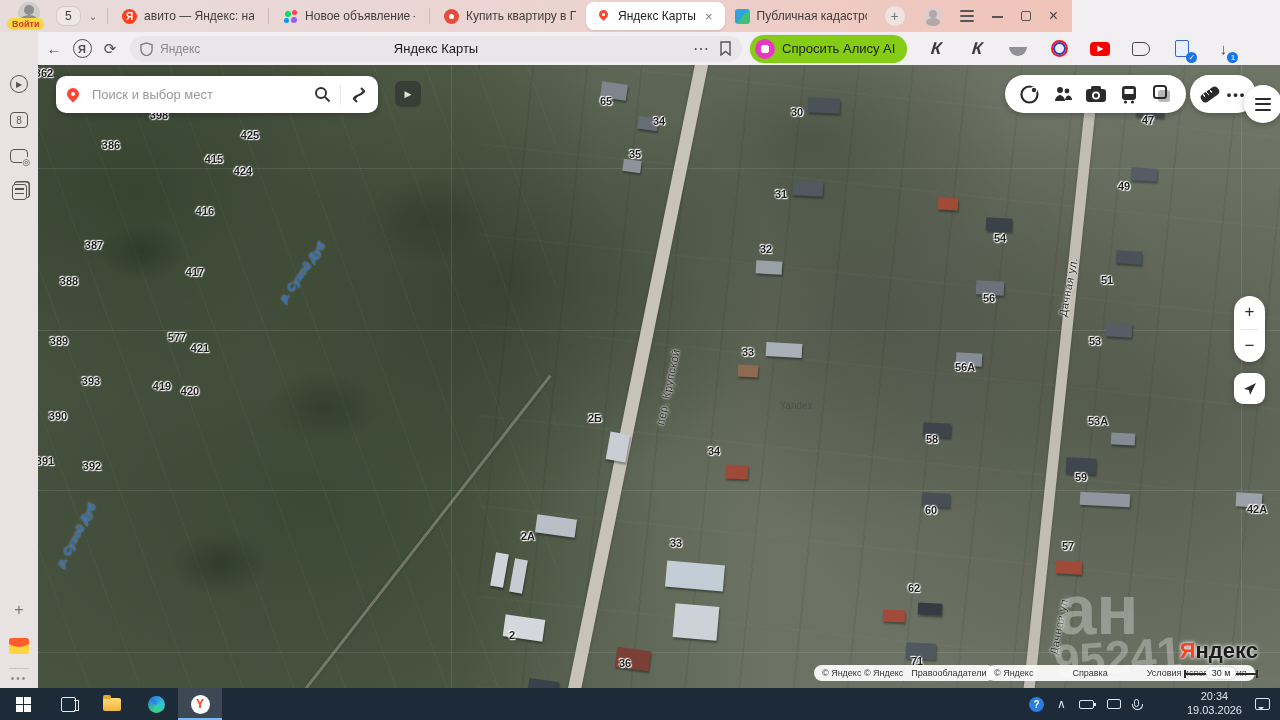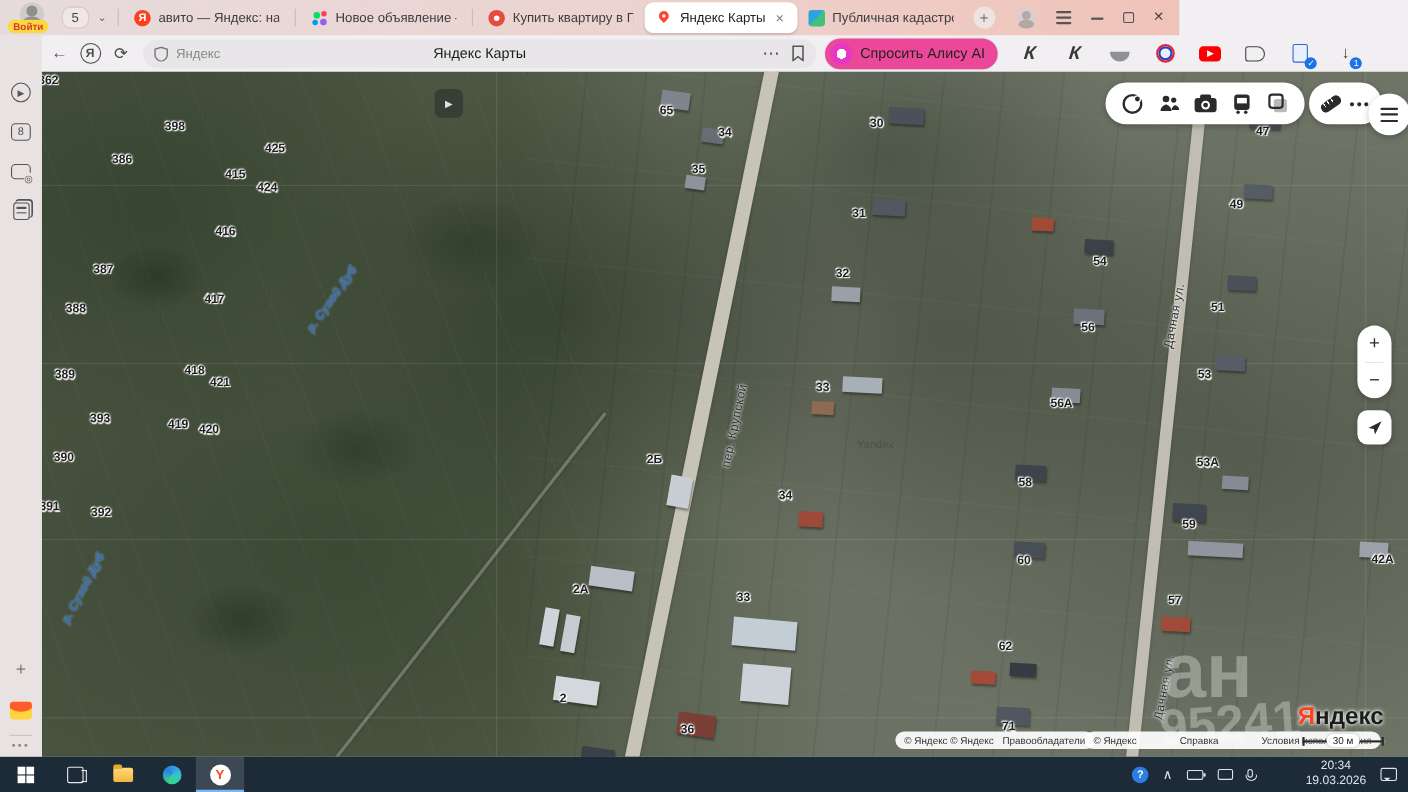--- a/index.html
+++ b/index.html
@@ -52,21 +52,21 @@
   #toolbar { position:absolute; left:38px; top:32px; width:1242px; height:33px; background:#f1eff1;
     display:flex; align-items:center; z-index:25; padding:0 8px 0 2px; }
   .nav-ic { width:28px; height:28px; display:flex; align-items:center; justify-content:center; color:#4c4c4c; font-size:15px; flex:0 0 auto; }
   .ya-circ { width:19px; height:19px; border-radius:50%; border:1.6px solid #4c4c4c; display:flex; align-items:center; justify-content:center; font-size:11px; font-weight:bold; color:#4c4c4c; }
   #omnibox { flex:0 0 auto; width:612px; height:26px; margin-left:6px; background:#e8e6e8; border-radius:14px;
     display:flex; align-items:center; padding:0 10px; position:relative; }
   .shield { width:13px; height:14px; flex:0 0 auto; }
   #omni-hint { color:#8a8a8a; font-size:12px; margin-left:7px; }
   #omni-title { position:absolute; left:0; right:0; text-align:center; font-size:13px; color:#1c1c1c; }
   #omni-right { margin-left:auto; display:flex; align-items:center; gap:10px; color:#555; z-index:2; }
-  #alice-btn { display:flex; align-items:center; gap:7px; background:#ec4899; border-radius:15px; height:28px;
+  #alice-btn { display:flex; align-items:center; gap:7px; background:#84cc16; border-radius:15px; height:28px;
     padding:0 12px 0 5px; margin-left:8px; font-size:13px; color:#222; box-shadow:0 0 0 1px rgba(0,0,0,.04); flex:0 0 auto; }
   .alice-orb { width:20px; height:20px; border-radius:50%; background:radial-gradient(circle at 35% 35%, #ff9ad5, #e register 0), radial-gradient(circle at 50% 50%, #fff 0 32%, #e838c2 33% 100%); }
   .ext-row { display:flex; align-items:center; gap:19px; margin-left:18px; }
   .ext { position:relative; width:22px; height:22px; display:flex; align-items:center; justify-content:center; }
   .k-logo { font-weight:bold; font-size:17px; color:#3a3a3a; font-style:italic; transform:skewX(-6deg); }
   .bowl { width:18px; height:9px; border-radius:0 0 10px 10px; background:#8e9296; margin-top:6px; }
   .club { width:17px; height:17px; border-radius:50%; border:2px solid #d23; box-shadow:inset 0 0 0 2px #24c; background:#eef; }
   .yt { width:20px; height:14px; background:#f00; border-radius:4px; color:#fff; font-size:8px; display:flex; align-items:center; justify-content:center; }
   .tagic { width:18px; height:14px; border:1.6px solid #444; border-radius:3px 8px 8px 3px; }
   .docic { width:14px; height:17px; border:1.6px solid #36c; border-radius:2px; background:#e8f0ff; }
@@ -395,21 +395,21 @@
         <div class="parcel" style="left: 121px; top: 50px;">398</div>
         <div class="parcel" style="left: 212px; top: 70px;">425</div>
         <div class="parcel" style="left: 73px; top: 80px;">386</div>
         <div class="parcel" style="left: 176px; top: 94px;">415</div>
         <div class="parcel" style="left: 205px; top: 106px;">424</div>
         <div class="parcel" style="left: 167px; top: 146px;">416</div>
         <div class="parcel" style="left: 56px; top: 180px;">387</div>
         <div class="parcel" style="left: 157px; top: 207px;">417</div>
         <div class="parcel" style="left: 31px; top: 216px;">388</div>
         <div class="parcel" style="left: 21px; top: 276px;">389</div>
-        <div class="parcel" style="left: 139px; top: 272px;">418</div>
+        <div class="parcel" style="left: 139px; top: 272px;">577</div>
         <div class="parcel" style="left: 162px; top: 283px;">421</div>
         <div class="parcel" style="left: 53px; top: 316px;">393</div>
         <div class="parcel" style="left: 124px; top: 321px;">419</div>
         <div class="parcel" style="left: 152px; top: 326px;">420</div>
         <div class="parcel" style="left: 20px; top: 351px;">390</div>
         <div class="parcel" style="left: 7px; top: 396px;">391</div>
         <div class="parcel" style="left: 54px; top: 401px;">392</div>
         <div class="parcel" style="left: 568px; top: 36px;">65</div>
         <div class="parcel" style="left: 621px; top: 56px;">34</div>
         <div class="parcel" style="left: 597px; top: 89px;">35</div>
@@ -442,20 +442,34 @@
         <div class="street" style="left: 1030px; top: 222px; transform: translate(-50%, -50%) rotate(-79deg);">Дачная ул.</div>
         <div class="street" style="left: 1021px; top: 560px; transform: translate(-50%, -50%) rotate(-79deg);">Дачная ул.</div>
         <div class="river" style="left: 264px; top: 207px; transform: translate(-50%, -50%) rotate(-55deg);">р. Сухой Дуб</div>
         <div class="river" style="left: 38px; top: 470px; transform: translate(-50%, -50%) rotate(-62deg);">р. Сухой Дуб</div>
         <div class="wm-small" style="left: 318px; top: 275px;">Yandex</div>
         <div class="wm-small" style="left: 758px; top: 340px;">Yandex</div>
         <div class="wm-big" style="left: 1060px; top: 545px;">ан</div>
         <div class="wm-digits" style="left: 1080px; top: 592px;">95241</div>
       </div>
 
+    <div id="search-pill">
+      <span class="pin-ic"></span>
+      <span id="search-placeholder">Поиск и выбор мест</span>
+      <svg width="17" height="17" viewBox="0 0 17 17">
+          <circle cx="7" cy="7" r="5" fill="none" stroke="#333" stroke-width="2"></circle>
+          <path d="M11 11l4.5 4.5" stroke="#333" stroke-width="2"></path>
+        </svg>
+      <span class="sp-div"></span>
+      <svg width="18" height="18" viewBox="0 0 18 18">
+          <path d="M4 13c0-4 10-4 10-8" fill="none" stroke="#333" stroke-width="2"></path>
+          <path d="M11 2l3 3-3 3" fill="none" stroke="#333" stroke-width="2"></path>
+          <path d="M7 10l-3 3 3 3" fill="none" stroke="#333" stroke-width="2"></path>
+        </svg>
+    </div>
     <div id="expand-btn">
         <span>▶</span>
       </div>
 
     <div id="map-tools">
       <span class="mt-ic">
           <svg width="21" height="21" viewBox="0 0 21 21">
             <circle cx="10.5" cy="10.5" r="8" fill="none" stroke="#2b2b2b" stroke-width="2.2"></circle>
             <circle cx="15" cy="6" r="3.4" fill="#fff"></circle>
             <circle cx="15" cy="6" r="2.2" fill="#2b2b2b"></circle>

